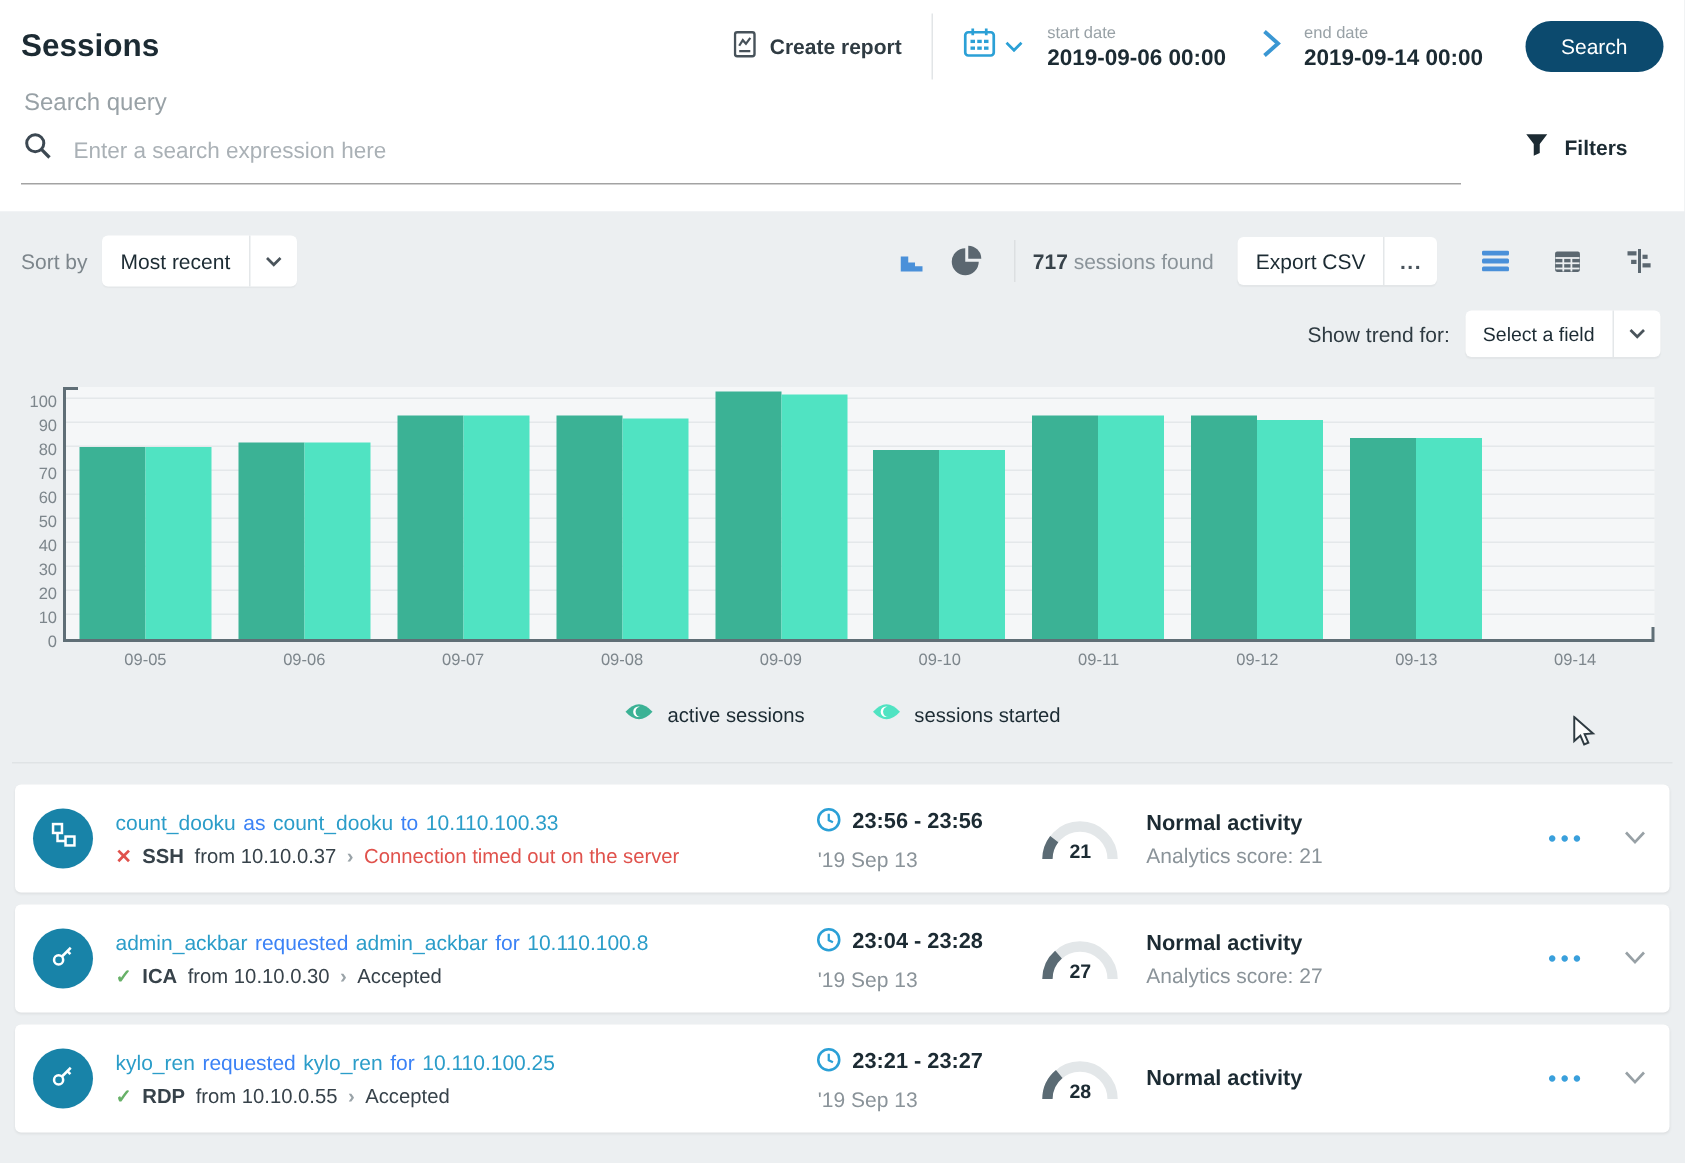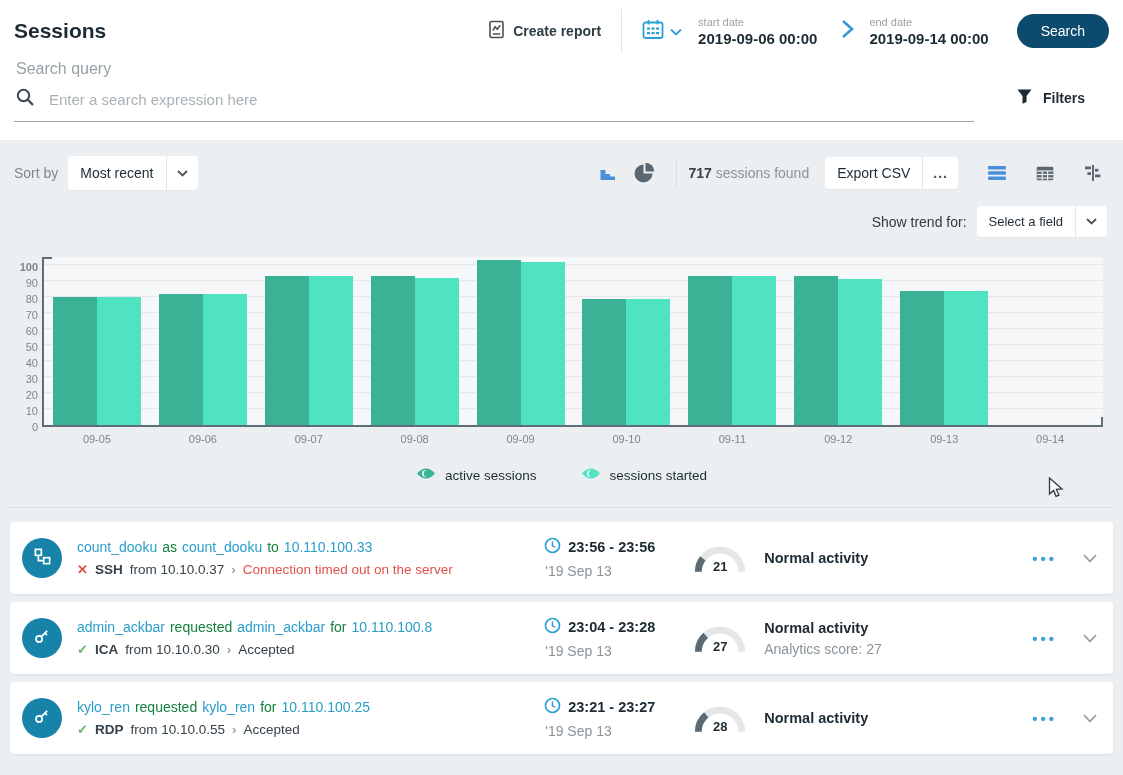--- a/index.html
+++ b/index.html
@@ -69,21 +69,21 @@
 
   .section-divider { border-top:1px solid #dfe3e5; margin-top:24px; }
 
   
   .session-list { padding:14px 0 0 0; }
   .session-card { background:#fff; border-radius:4px; height:72px; margin:0 2px 8px 2px; display:flex; align-items:center; padding:0 16px 0 12px; box-shadow:0 1px 2px rgba(0,0,0,.07); }
   .proto-circle { width:40px; height:40px; border-radius:50%; background:#1883a8; flex:none; display:flex; align-items:center; justify-content:center; }
   .row-info { flex:1; margin-left:15px; min-width:0; }
   .line1 { font-size:14px; display:flex; gap:5px; align-items:baseline; white-space:nowrap; }
   .lnk { color:#2b9dc9; cursor:pointer; }
-  .conn { color:#15803d; }
+  .conn { color:#3b82f6; }
   .line2 { margin-top:7px; font-size:13.5px; color:#37424a; display:flex; gap:7px; align-items:baseline; white-space:nowrap; }
   .st-glyph { font-weight:700; font-size:13px; }
   .glyph-x { color:#e0524c; display:none; }
   .glyph-check { color:#67b168; display:none; }
   .st-failed .glyph-x { display:inline; }
   .st-accepted .glyph-check { display:inline; }
   .proto { font-weight:700; }
   .sep { color:#9aa3a8; font-weight:700; }
   .verdict { }
   .st-failed .verdict { color:#e0524c; }
@@ -272,21 +272,21 @@
         <div class="y-label" style="bottom: -6px;">0</div>
         <div class="y-label" style="bottom: 10px;">10</div>
         <div class="y-label" style="bottom: 26px;">20</div>
         <div class="y-label" style="bottom: 42px;">30</div>
         <div class="y-label" style="bottom: 58px;">40</div>
         <div class="y-label" style="bottom: 74px;">50</div>
         <div class="y-label" style="bottom: 90px;">60</div>
         <div class="y-label" style="bottom: 106px;">70</div>
         <div class="y-label" style="bottom: 122px;">80</div>
         <div class="y-label" style="bottom: 138px;">90</div>
-        <div class="y-label" style="bottom: 154px; font-weight: bold;">100</div>
+        <div class="y-label" style="bottom: 154px;">100</div>
       </div>
     <div class="plot">
       <div class="top-tick"></div>
       <div class="right-tick"></div>
       <div id="chart-grid">
           <div class="gridline" style="bottom: 16px;"></div>
           <div class="gridline" style="bottom: 32px;"></div>
           <div class="gridline" style="bottom: 48px;"></div>
           <div class="gridline" style="bottom: 64px;"></div>
           <div class="gridline" style="bottom: 80px;"></div>
@@ -423,20 +423,21 @@
     </div>
     <div class="gauge-block">
       <svg width="56" height="32" viewBox="0 0 48 28">
         <path d="M5 26 A19 19 0 0 1 43 26" fill="none" stroke="#e3e7e9" stroke-width="6"></path>
         <path class="gauge-fg" d="M5 26 A19 19 0 0 1 43 26" fill="none" stroke="#5b6b74" stroke-width="6" stroke-dasharray="12.5 59.7"></path>
       </svg>
       <div class="gauge-num">21</div>
     </div>
     <div class="activity-block">
       <div class="activity-title">Normal activity</div>
+      <div class="activity-score">Analytics score: 21</div>
     </div>
     <div class="row-actions">
       <span class="more-dots">•••</span>
       <span>
         <svg width="14" height="9" viewBox="0 0 14 9">
               <polyline points="1,1 7,7.4 13,1" fill="none" stroke="#98a1a6" stroke-width="1.8"></polyline>
             </svg>
       </span>
     </div>
   </div>

